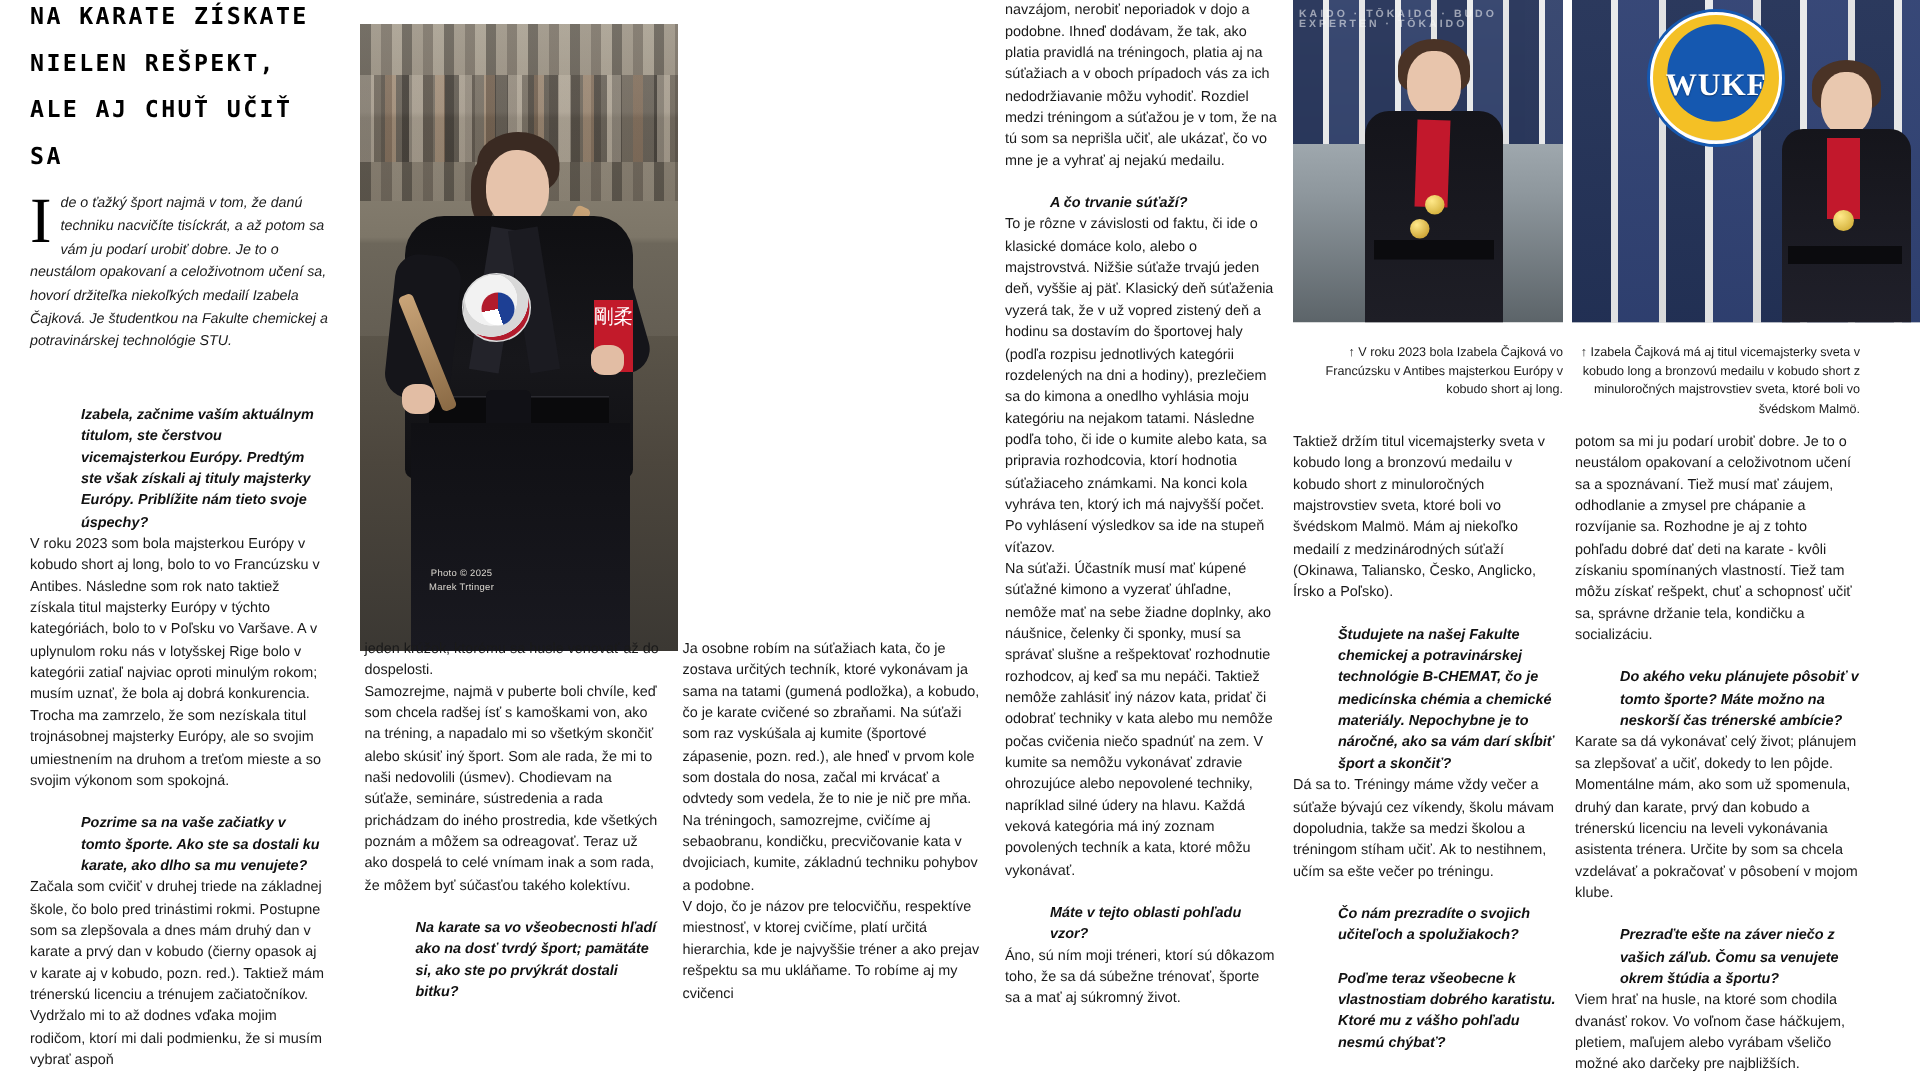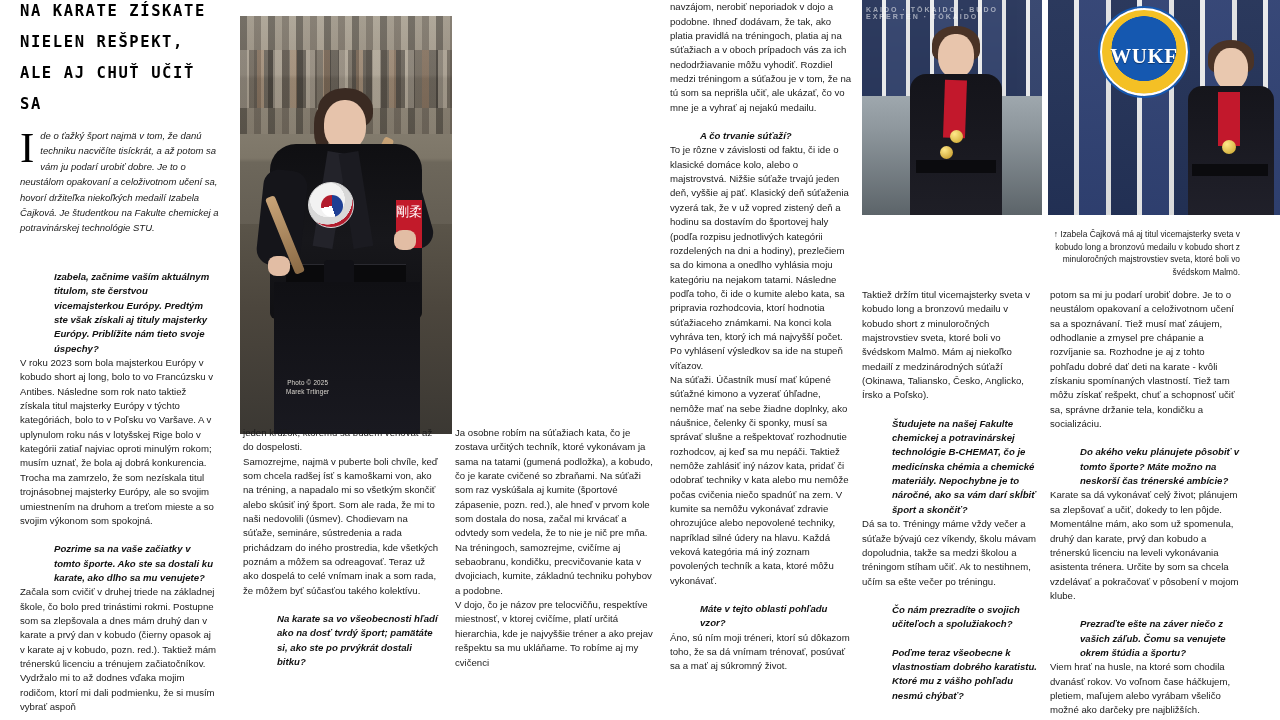--- a/index.html
+++ b/index.html
@@ -322,47 +322,51 @@
     <div class="wukf-person">
       <div class="wukf-hair"></div>
       <div class="wukf-head"></div>
       <div class="wukf-gi"></div>
       <div class="wukf-lapel"></div>
       <div class="wukf-medal"></div>
       <div class="wukf-belt"></div>
     </div>
   </div>
 
+  <div class="caption" id="caption-eu">
+    <span class="arrow">↑</span>
+    <span>V roku 2023 bola Izabela Čajková vo Francúzsku v Antibes majsterkou Európy v kobudo short aj long.</span>
+  </div>
   <div class="caption" id="caption-wukf">
     <span class="arrow">↑</span>
     <span>Izabela Čajková má aj titul vicemajsterky sveta v kobudo long a bronzovú medailu v kobudo short z minuloročných majstrovstiev sveta, ktoré boli vo švédskom Malmö.</span>
   </div>
 
   <div class="col c1 col-flow body-text" id="flow-c1" style="top:256px;">
       <p class="question">Izabela, začnime vaším aktuálnym titulom, ste čerstvou vicemajsterkou Európy. Predtým ste však získali aj tituly majsterky Európy. Priblížite nám tieto svoje úspechy?</p>
       <p class="answer">V roku 2023 som bola majsterkou Európy v kobudo short aj long, bolo to vo Francúzsku v Antibes. Následne som rok nato taktiež získala titul majsterky Európy v týchto kategóriách, bolo to v Poľsku vo Varšave. A v uplynulom roku nás v lotyšskej Rige bolo v kategórii zatiaľ najviac oproti minulým rokom; musím uznať, že bola aj dobrá konkurencia. Trocha ma zamrzelo, že som nezískala titul trojnásobnej majsterky Európy, ale so svojim umiestnením na druhom a treťom mieste a so svojim výkonom som  spokojná.</p>
       <p class="question">Pozrime sa na vaše začiatky v tomto športe. Ako ste sa dostali ku karate, ako dlho sa mu venujete?</p>
       <p class="answer">Začala som cvičiť v druhej triede na základnej škole, čo bolo pred trinástimi rokmi. Postupne som sa zlepšovala a dnes mám druhý dan v karate a prvý dan v kobudo (čierny opasok aj v karate aj v kobudo, pozn. red.). Taktiež mám trénerskú licenciu a trénujem začiatočníkov. Vydržalo mi to až dodnes vďaka mojim rodičom, ktorí mi dali podmienku, že si musím vybrať aspoň</p>
     </div>
   <div class="col c2 col-flow body-text" id="flow-c2" style="top:426px;">
-      <p class="answer">jeden krúžok, ktorému sa budem venovať až do dospelosti.</p>
+      <p class="answer">jeden krúžok, ktorému sa husle venovať až do dospelosti.</p>
       <p class="answer">Samozrejme, najmä v puberte boli chvíle, keď som chcela radšej ísť s kamoškami von, ako na tréning, a napadalo mi so všetkým skončiť alebo skúsiť iný šport. Som ale rada, že mi to naši nedovolili (úsmev). Chodievam na súťaže, semináre, sústredenia a rada prichádzam do iného prostredia, kde všetkých poznám a môžem sa odreagovať. Teraz už ako dospelá to celé vnímam inak a som rada, že môžem byť súčasťou takého kolektívu.</p>
       <p class="question">Na karate sa vo všeobecnosti hľadí ako na dosť tvrdý šport; pamätáte si, ako ste po prvýkrát dostali bitku?</p>
     </div>
   <div class="col c3 col-flow body-text" id="flow-c3" style="top:426px;">
       <p class="answer">Ja osobne robím na súťažiach kata, čo je zostava určitých techník, ktoré vykonávam ja sama na tatami (gumená podložka), a kobudo, čo je karate cvičené so zbraňami. Na súťaži som raz vyskúšala aj kumite (športové zápasenie, pozn. red.), ale hneď v prvom kole som dostala do nosa, začal mi krvácať a odvtedy som vedela, že to nie je nič pre mňa. Na tréningoch, samozrejme, cvičíme aj sebaobranu, kondičku, precvičovanie kata v dvojiciach, kumite, základnú techniku pohybov a podobne.</p>
       <p class="answer">V dojo, čo je názov pre telocvičňu, respektíve miestnosť, v ktorej cvičíme, platí určitá hierarchia, kde je najvyššie tréner a ako prejav rešpektu sa mu ukláňame. To robíme aj my cvičenci</p>
     </div>
   <div class="col c4 col-flow body-text" id="flow-c4" style="top:-14px;">
       <p class="answer">a to aj ms pravidiel, ako prejav to navzájom, nerobiť neporiadok v dojo a podobne. Ihneď dodávam, že tak, ako platia pravidlá na tréningoch, platia aj na súťažiach a v oboch prípadoch vás za ich nedodržiavanie môžu vyhodiť. Rozdiel medzi tréningom a súťažou je v tom, že na tú som sa neprišla učiť, ale ukázať, čo vo mne je a vyhrať aj nejakú medailu.</p>
       <p class="question q-narrow">A čo trvanie súťaží?</p>
       <p class="answer">To je rôzne v závislosti od faktu, či ide o klasické domáce kolo, alebo o majstrovstvá. Nižšie súťaže trvajú jeden deň, vyššie aj päť. Klasický deň súťaženia vyzerá tak, že v už vopred zistený deň a hodinu sa dostavím do športovej haly (podľa rozpisu jednotlivých kategórii rozdelených na dni a hodiny), prezlečiem sa do kimona a onedlho vyhlásia moju kategóriu na nejakom tatami. Následne podľa toho, či ide o kumite alebo kata, sa pripravia rozhodcovia, ktorí hodnotia súťažiaceho známkami. Na konci kola vyhráva ten, ktorý ich má najvyšší počet. Po vyhlásení výsledkov sa ide na stupeň víťazov.</p>
       <p class="answer">Na súťaži. Účastník musí mať kúpené súťažné kimono a vyzerať úhľadne, nemôže mať na sebe žiadne doplnky, ako náušnice, čelenky či sponky, musí sa správať slušne a rešpektovať rozhodnutie rozhodcov, aj keď sa mu nepáči. Taktiež nemôže zahlásiť iný názov kata, pridať či odobrať techniky v kata alebo mu nemôže počas cvičenia niečo spadnúť na zem. V kumite sa nemôžu vykonávať zdravie ohrozujúce alebo nepovolené techniky, napríklad silné údery na hlavu. Každá veková kategória má iný zoznam povolených techník a kata, ktoré môžu vykonávať.</p>
       <p class="question q-narrow">Máte v tejto oblasti pohľadu vzor?</p>
-      <p class="answer">Áno, sú ním moji tréneri, ktorí sú dôkazom toho, že sa dá vnímam trénovať, posúvať sa a mať aj súkromný život.</p>
+      <p class="answer">Áno, sú ním moji tréneri, ktorí sú dôkazom toho, že sa dá súbežne trénovať, športe sa a mať aj súkromný život.</p>
     </div>
   <div class="col c5 col-flow body-text" id="flow-c5" style="top:288px;">
       <p class="answer">Taktiež držím titul vicemajsterky sveta v kobudo long a bronzovú medailu v kobudo short z minuloročných majstrovstiev sveta, ktoré boli vo švédskom Malmö. Mám aj niekoľko medailí z medzinárodných súťaží (Okinawa, Taliansko, Česko, Anglicko, Írsko a Poľsko).</p>
       <p class="question q-narrow">Študujete na našej Fakulte chemickej a potravinárskej technológie B-CHEMAT, čo je medicínska chémia a chemické materiály. Nepochybne je to náročné, ako sa vám darí skĺbiť šport a skončiť?</p>
       <p class="answer">Dá sa to. Tréningy máme vždy večer a súťaže bývajú cez víkendy, školu mávam dopoludnia, takže sa medzi školou a tréningom stíham učiť. Ak to nestihnem, učím sa ešte večer po tréningu.</p>
       <p class="question q-narrow">Čo nám prezradíte o svojich učiteľoch a spolužiakoch?</p>
       <p class="question q-narrow">Poďme teraz všeobecne k vlastnostiam dobrého karatistu. Ktoré mu z vášho pohľadu nesmú chýbať?</p>
     </div>
   <div class="col c6 col-flow body-text" id="flow-c6" style="top:288px;">
       <p class="answer">potom sa mi ju podarí urobiť dobre. Je to o neustálom opakovaní a celoživotnom učení sa a spoznávaní. Tiež musí mať záujem, odhodlanie a zmysel pre chápanie a rozvíjanie sa. Rozhodne je aj z tohto pohľadu dobré dať deti na karate - kvôli získaniu spomínaných vlastností. Tiež tam môžu získať rešpekt, chuť a schopnosť učiť sa, správne držanie tela, kondičku a socializáciu.</p>

